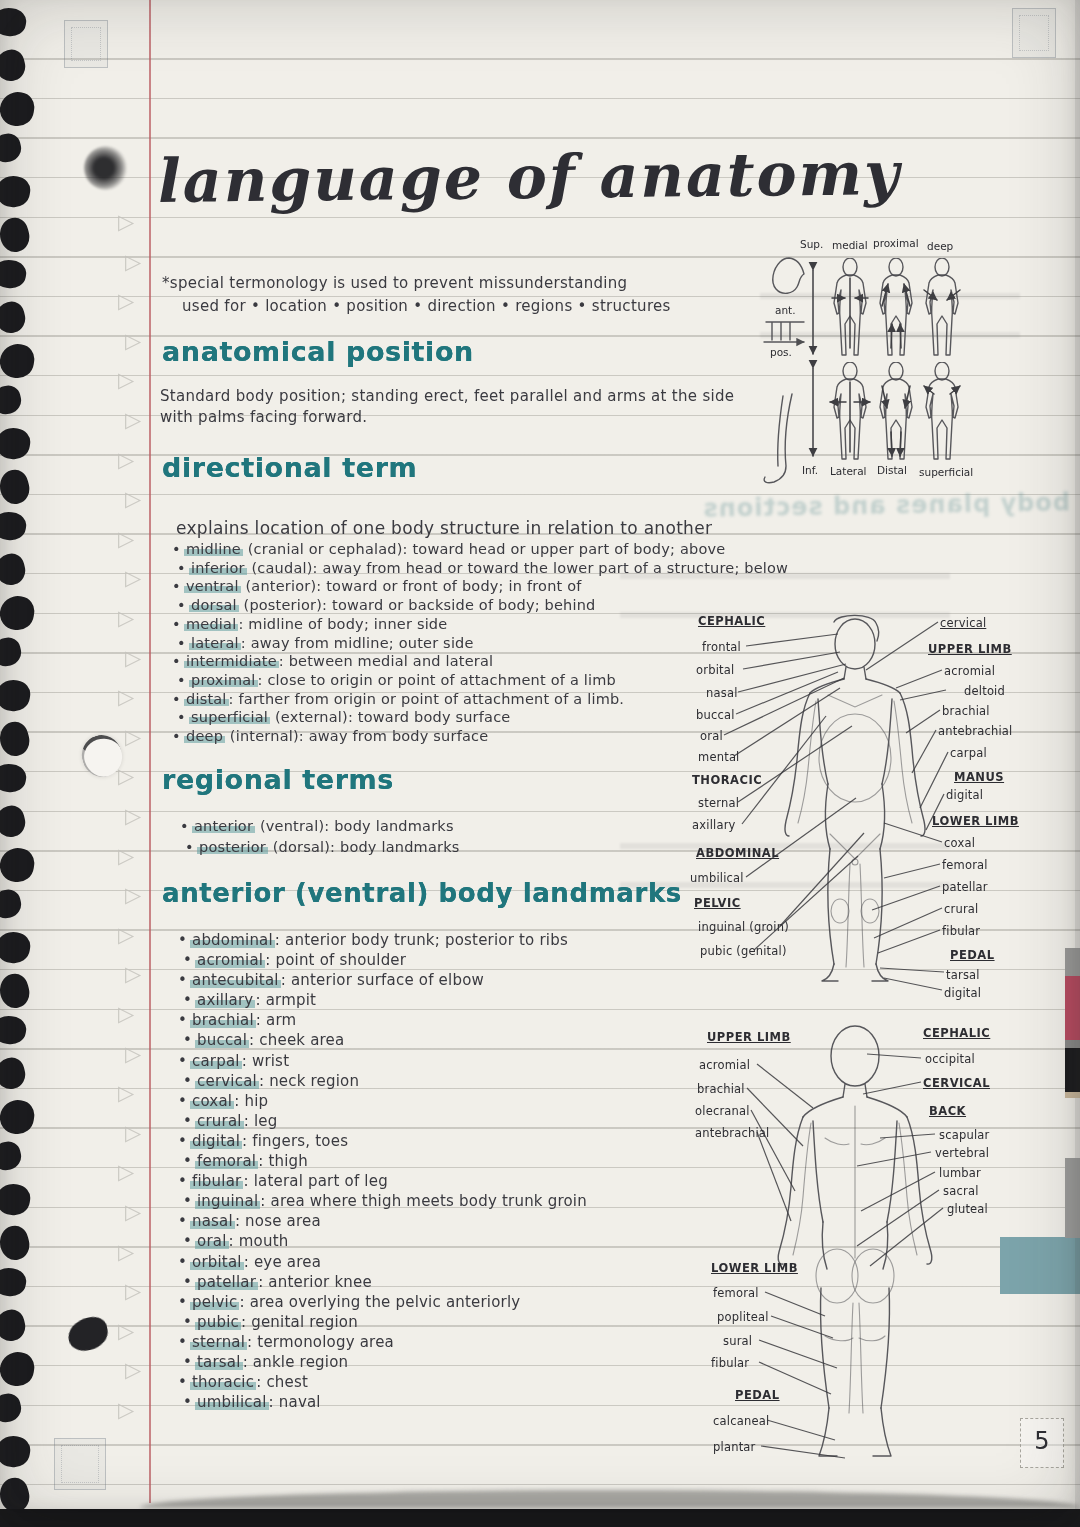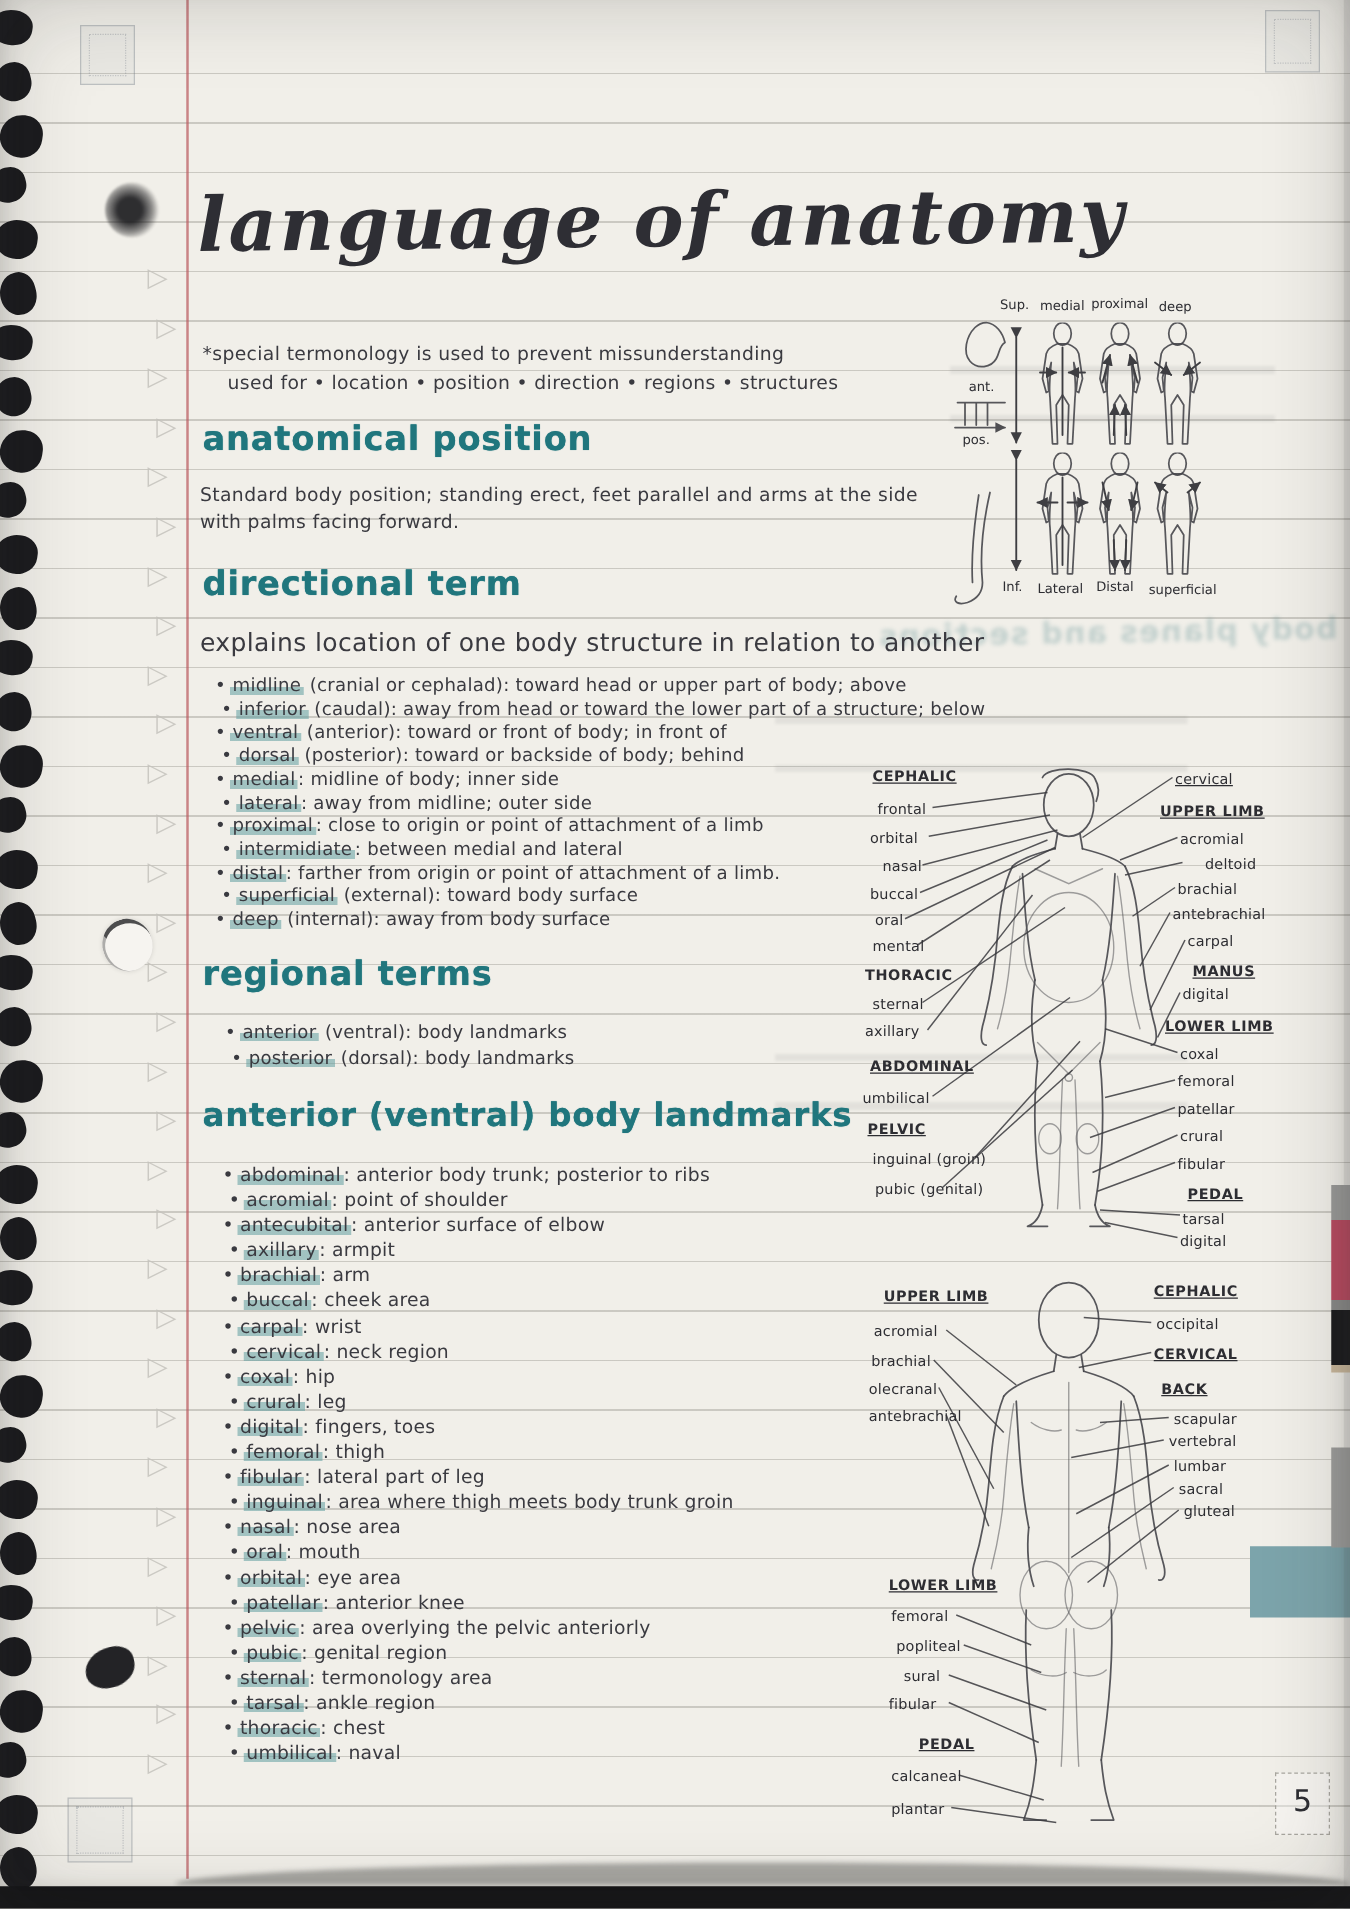--- a/index.html
+++ b/index.html
@@ -21,21 +21,21 @@
   .holepunch{position:absolute;left:82px;top:735px;width:38px;height:38px;border-radius:50%;
         background:#f6f4f0;border-top:4px solid rgba(35,35,38,.8);border-left:2px solid rgba(35,35,38,.35);
         transform:rotate(-18deg);box-shadow:0 0 4px rgba(0,0,0,.12);}
   .title{position:absolute;left:158px;top:142px;margin:0;font-family:"DejaVu Serif",serif;
         font-style:italic;font-weight:700;font-size:60px;letter-spacing:2px;color:#2e2e34;transform:rotate(-.6deg);}
   .intro{position:absolute;left:162px;top:272px;font-size:15px;line-height:23px;letter-spacing:.3px;}
   .intro .l2{margin-left:20px;}
   .teal-h{position:absolute;margin:0;font-size:27px;font-weight:800;letter-spacing:.6px;
         color:#20767d;text-shadow:0 0 .6px #20767d;}
   .body-p{position:absolute;left:160px;top:386px;width:610px;font-size:15px;line-height:21px;letter-spacing:.3px;margin:0;}
-  .sub-p{position:absolute;left:160px;top:502px;width:660px;font-size:20px;margin:0;letter-spacing:.3px;}
+  .sub-p{position:absolute;left:160px;top:502px;width:660px;font-size:17px;margin:16px;letter-spacing:.3px;}
   .blist{position:absolute;font-size:14.5px;letter-spacing:.2px;}
   .bl{white-space:nowrap;}
   #list-dir .bl{line-height:18.7px;}
   #list-reg .bl{line-height:21px;}
   #list-land{font-size:15px;}
   #list-land .bl{line-height:20.1px;}
   .bl:nth-child(even){margin-left:5px;}
   .bu{display:inline-block;width:12px;color:#3a3a40;}
   .hl{padding:0 2px;background-image:linear-gradient(to bottom,transparent 52%,
       rgba(96,158,160,.55) 52%,rgba(96,158,160,.55) 93%,transparent 93%);}
@@ -173,22 +173,22 @@
 
   <h2 class="teal-h" style="left:162px;top:452px;">directional term</h2>
   <p class="sub-p">explains location of one body structure in relation to another</p>
   <div id="list-dir" class="blist" style="left:172px;top:540px;">
       <div class="bl"><span class="bu">•</span><span class="hl">midline</span><span> (cranial or cephalad): toward head or upper part of body; above</span></div>
       <div class="bl"><span class="bu">•</span><span class="hl">inferior</span><span> (caudal): away from head or toward the lower part of a structure; below</span></div>
       <div class="bl"><span class="bu">•</span><span class="hl">ventral</span><span> (anterior): toward or front of body; in front of</span></div>
       <div class="bl"><span class="bu">•</span><span class="hl">dorsal</span><span> (posterior): toward or backside of body; behind</span></div>
       <div class="bl"><span class="bu">•</span><span class="hl">medial</span><span>: midline of body; inner side</span></div>
       <div class="bl"><span class="bu">•</span><span class="hl">lateral</span><span>: away from midline; outer side</span></div>
+      <div class="bl"><span class="bu">•</span><span class="hl">intermidiate</span><span>: between medial and lateral</span></div>
       <div class="bl"><span class="bu">•</span><span class="hl">proximal</span><span>: close to origin or point of attachment of a limb</span></div>
-      <div class="bl"><span class="bu">•</span><span class="hl">intermidiate</span><span>: between medial and lateral</span></div>
       <div class="bl"><span class="bu">•</span><span class="hl">distal</span><span>: farther from origin or point of attachment of a limb.</span></div>
       <div class="bl"><span class="bu">•</span><span class="hl">superficial</span><span> (external): toward body surface</span></div>
       <div class="bl"><span class="bu">•</span><span class="hl">deep</span><span> (internal): away from body surface</span></div>
     </div>
 
   <h2 class="teal-h" style="left:162px;top:764px;">regional terms</h2>
   <div id="list-reg" class="blist" style="left:180px;top:816px;">
       <div class="bl"><span class="bu">•</span><span class="hl">anterior</span><span> (ventral): body landmarks</span></div>
       <div class="bl"><span class="bu">•</span><span class="hl">posterior</span><span> (dorsal): body landmarks</span></div>
     </div>

